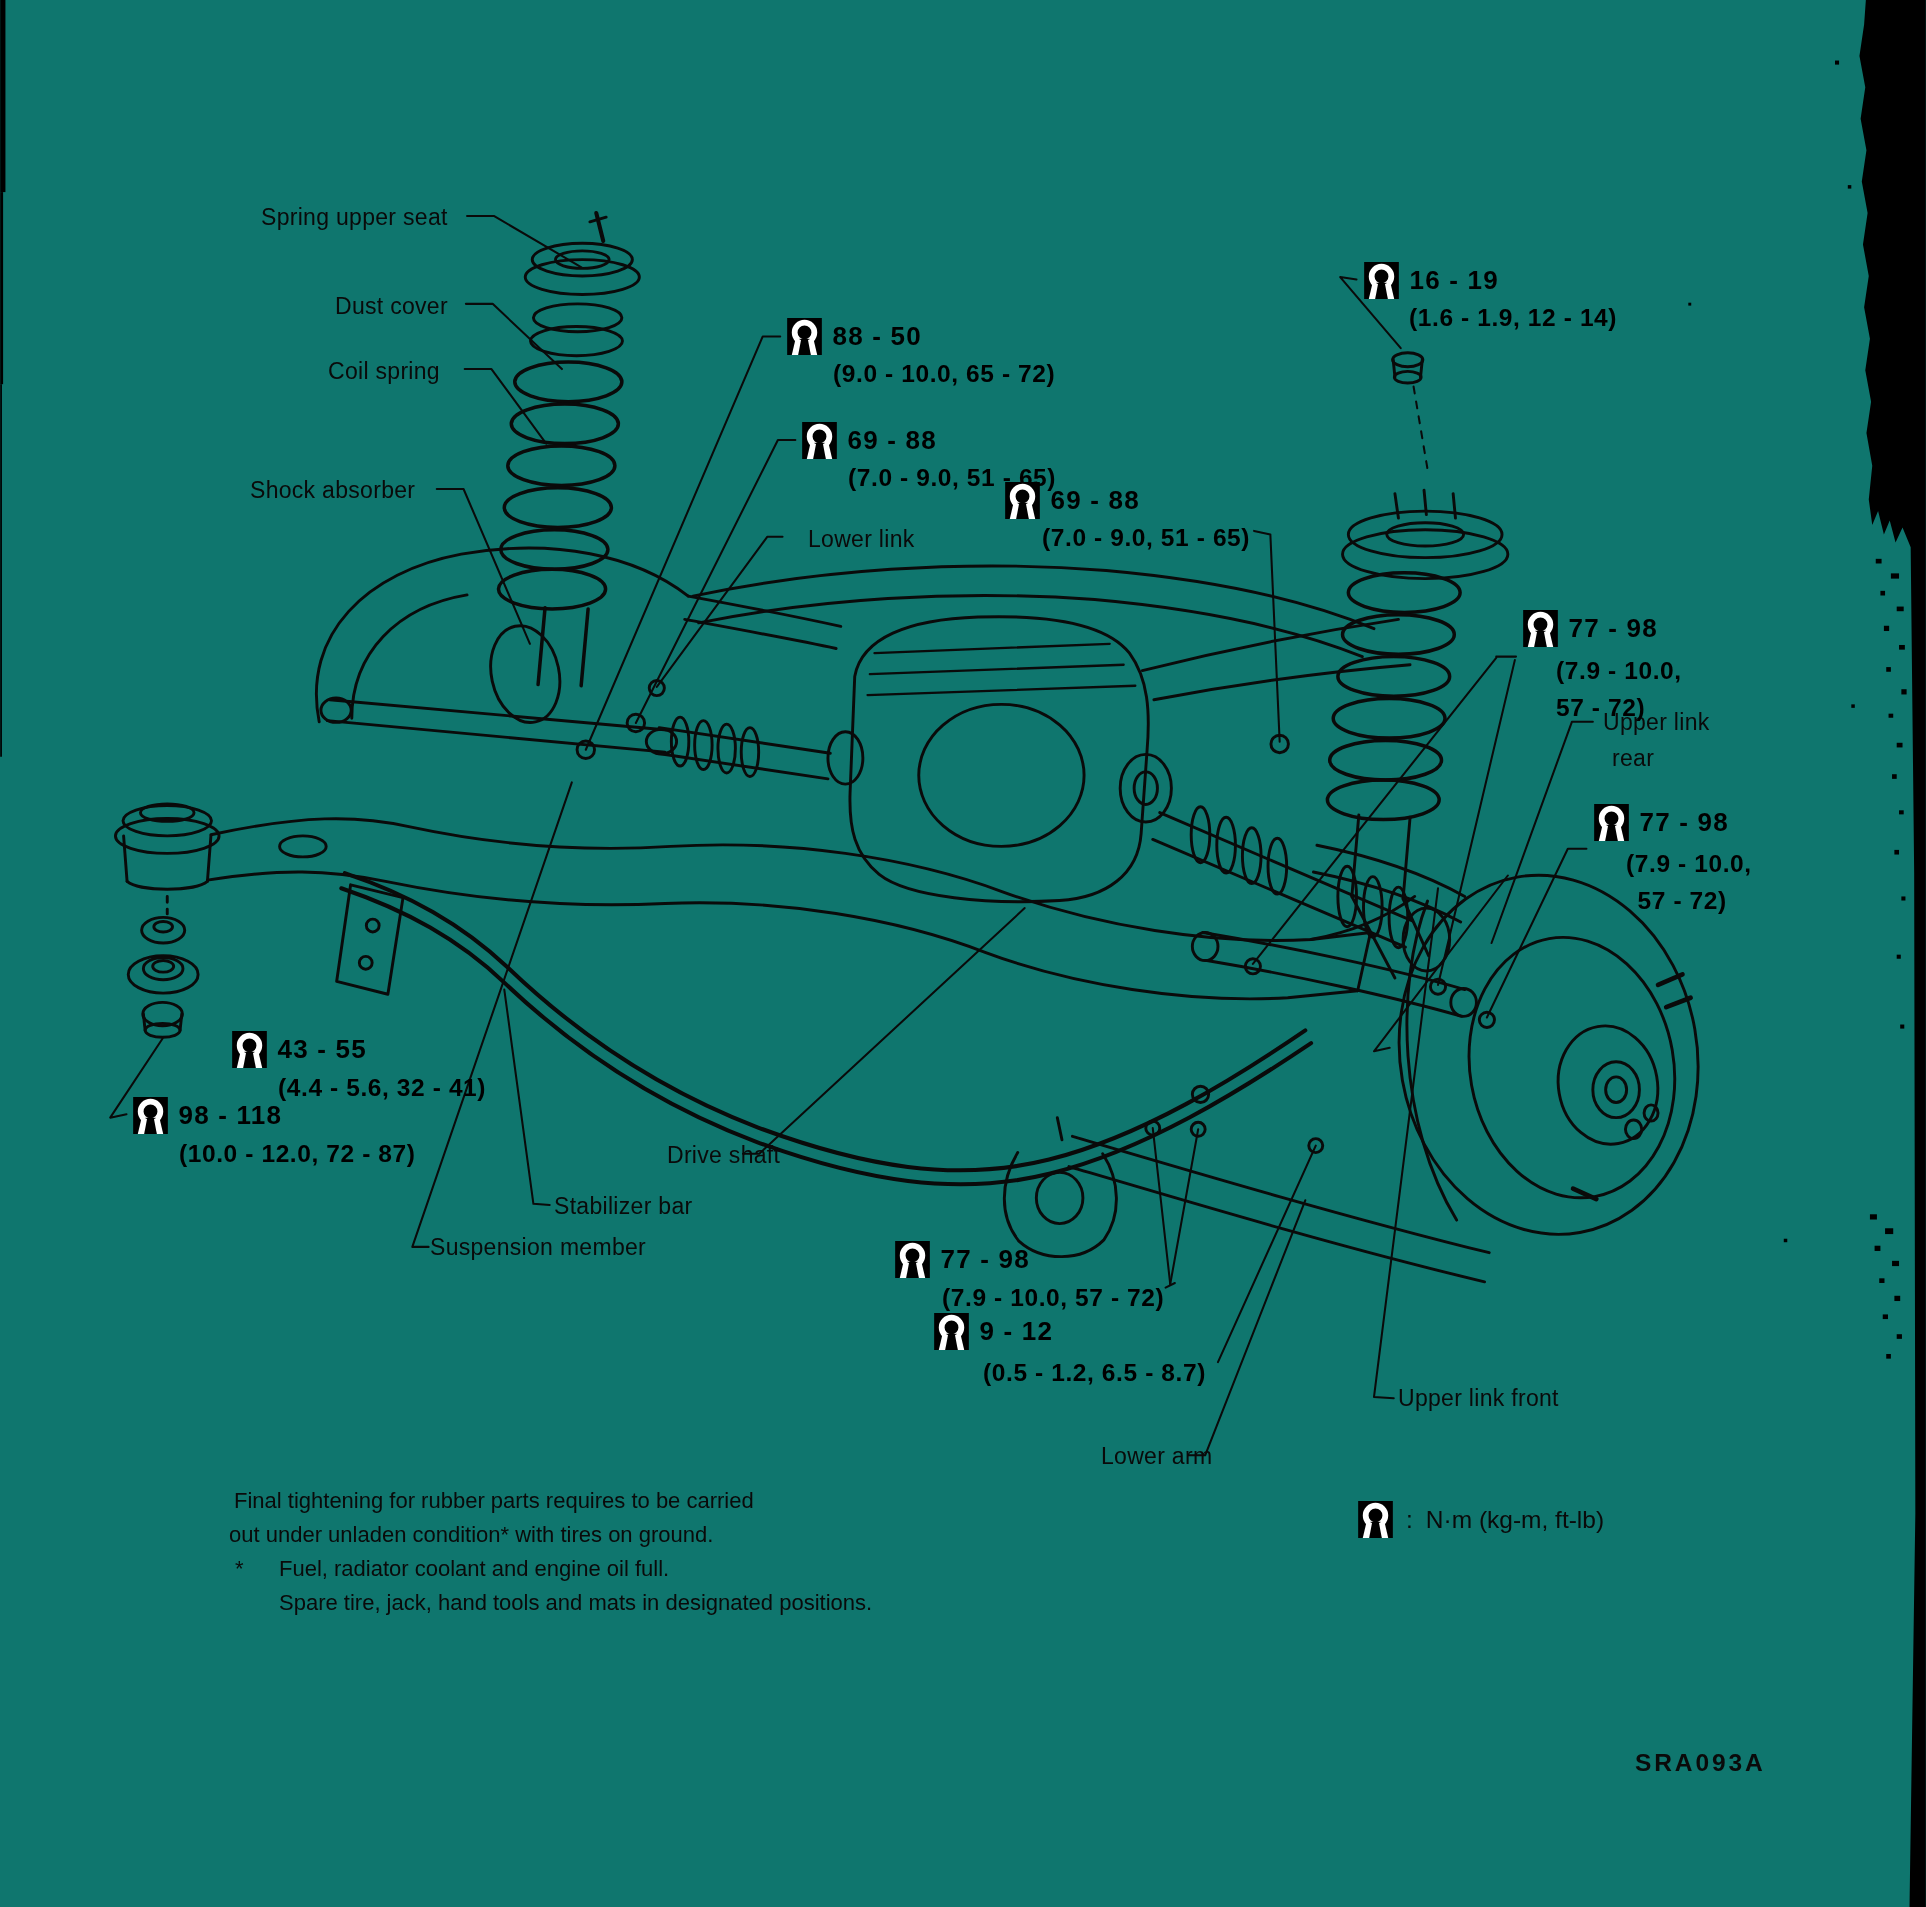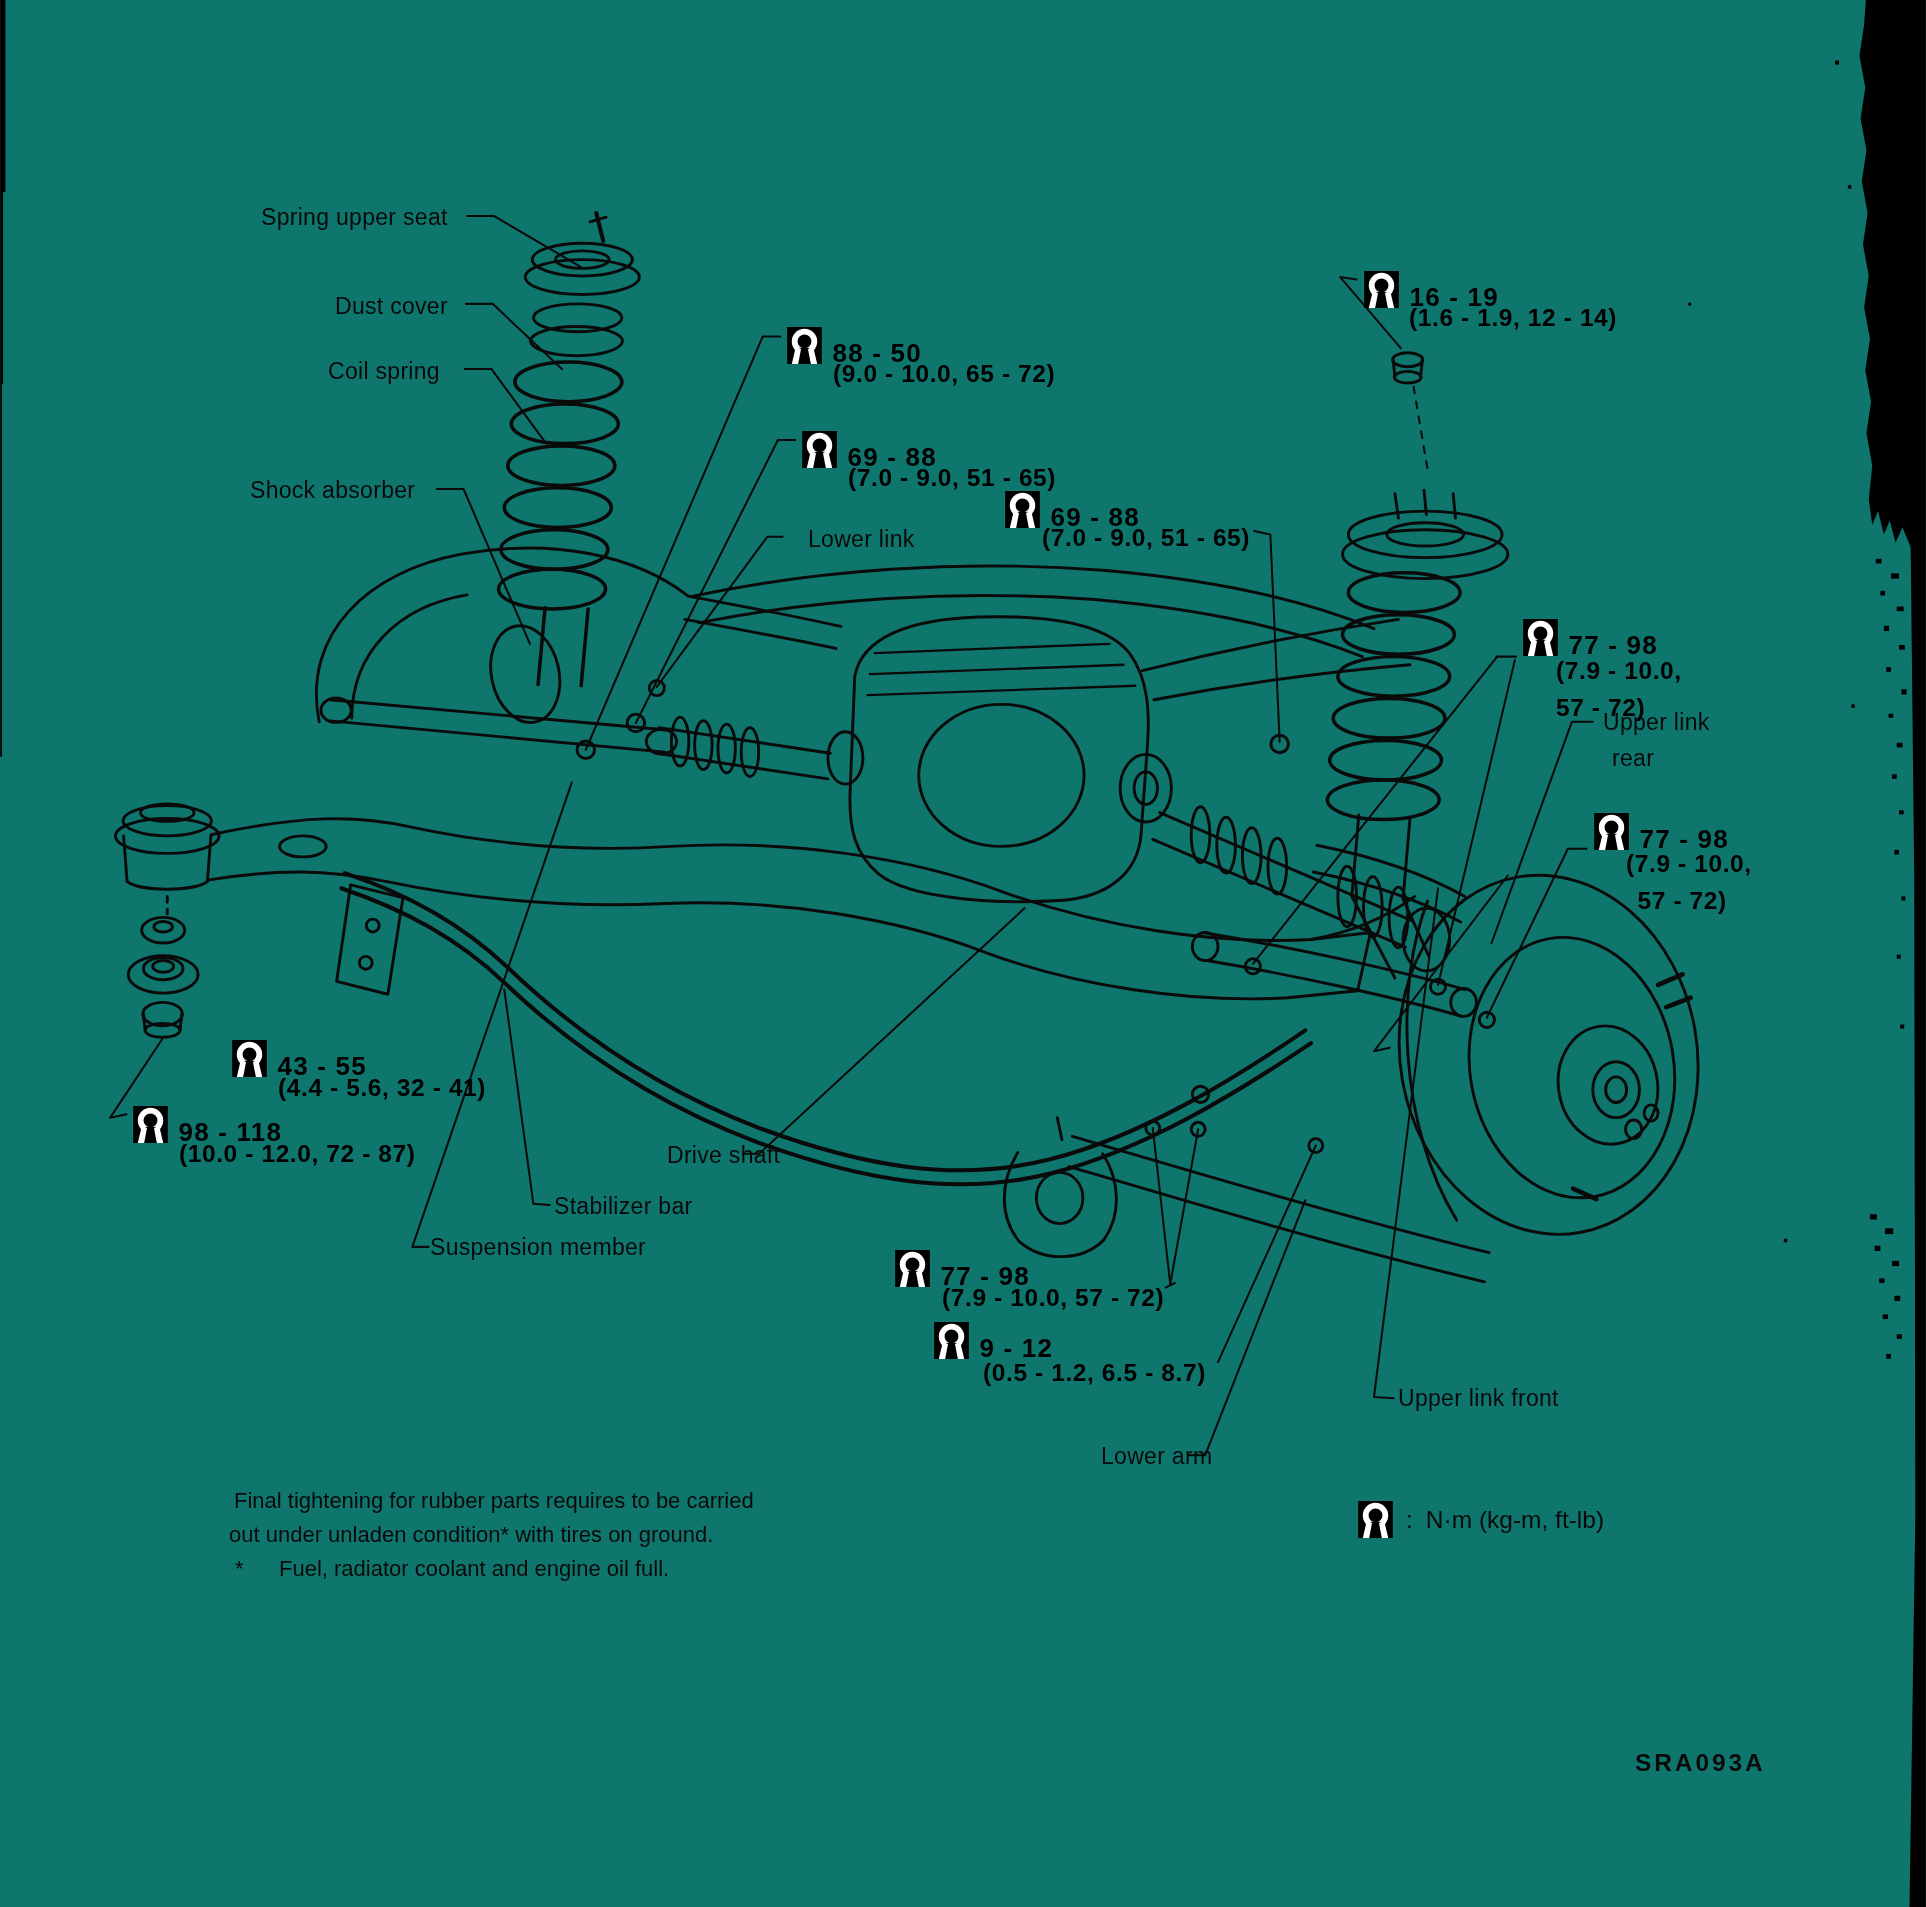--- a/index.html
+++ b/index.html
@@ -2,21 +2,21 @@
 <html style="font-size:9.3px"><head>
 <meta charset="utf-8">
 <style>
   html,body{margin:0;padding:0;background:#fff;}
   .stage{position:relative;width:1926px;height:1907px;background:#0f766e;overflow:hidden;
          font-family:"Liberation Sans",sans-serif;}
   svg.art{position:absolute;left:0;top:0;}
   .plabel{position:absolute;font:400 23px/1.18 "Liberation Sans",sans-serif;color:#0a0a0a;
           letter-spacing:0.3px;white-space:nowrap;}
   .tq{position:absolute;display:flex;align-items:center;gap:10.5px;white-space:nowrap;}
-  .tq .num{font:700 26px/37px "Liberation Sans",sans-serif;color:#000;letter-spacing:1.2px;margin-top:17px;}
+  .tq .num{font:700 26px/37px "Liberation Sans",sans-serif;color:#000;letter-spacing:1.2px;}
   .ticon{width:35px;height:37px;display:inline-block;flex:0 0 auto;}
   .tpar{position:absolute;font:700 24.5px/37px "Liberation Sans",sans-serif;color:#000;
         letter-spacing:0.6px;white-space:nowrap;}
   .tpar .pl{display:block;}
   .tpar .indent2{margin-left:11.6px;}
   .note{position:absolute;font:400 22px/1.2 "Liberation Sans",sans-serif;color:#0a0a0a;white-space:nowrap;margin-left:36px;}
   .legend{position:absolute;display:flex;align-items:center;gap:13px;
           font:400 24.5px/37px "Liberation Sans",sans-serif;color:#0a0a0a;white-space:nowrap;}
   .figcode{position:absolute;font:600 24.5px/1 "Liberation Sans",sans-serif;color:#0a0a0a;letter-spacing:2.9px;text-align:center;}
 </style>
@@ -406,20 +406,21 @@
           <path d="M52,64 L45,34 L36,38 L41,64 Z" fill="#fff"></path>
         </svg></span>
     <span class="num">9 - 12</span>
   </div>
   <div class="tpar" style="left:983px;top:1354px">(0.5 - 1.2, 6.5 - 8.7)</div>
 
   <div class="note" style="left:198px;top:1488px">Final tightening for rubber parts requires to be carried</div>
   <div class="note" style="left:193px;top:1522px">out under unladen condition* with tires on ground.</div>
   <div class="note" style="left:199px;top:1556px">*</div>
   <div class="note" style="left:243px;top:1556px">Fuel, radiator  coolant and engine oil full.</div>
+  <div class="note" style="left:243px;top:1590px">Spare tire, jack, hand tools and mats in designated positions.</div>
 
   <div class="legend" style="left:1358px;top:1501px">
     <span class="ticon"><svg viewBox="0 0 60 64" width="35" height="37">
           <rect width="60" height="64" fill="#000"></rect>
           <circle cx="30" cy="25" r="17" fill="none" stroke="#fff" stroke-width="10"></circle>
           <rect x="21" y="36" width="18" height="28" fill="#000"></rect>
           <path d="M8,64 L15,34 L24,38 L19,64 Z" fill="#fff"></path>
           <path d="M52,64 L45,34 L36,38 L41,64 Z" fill="#fff"></path>
         </svg></span>
     <span>:</span>

